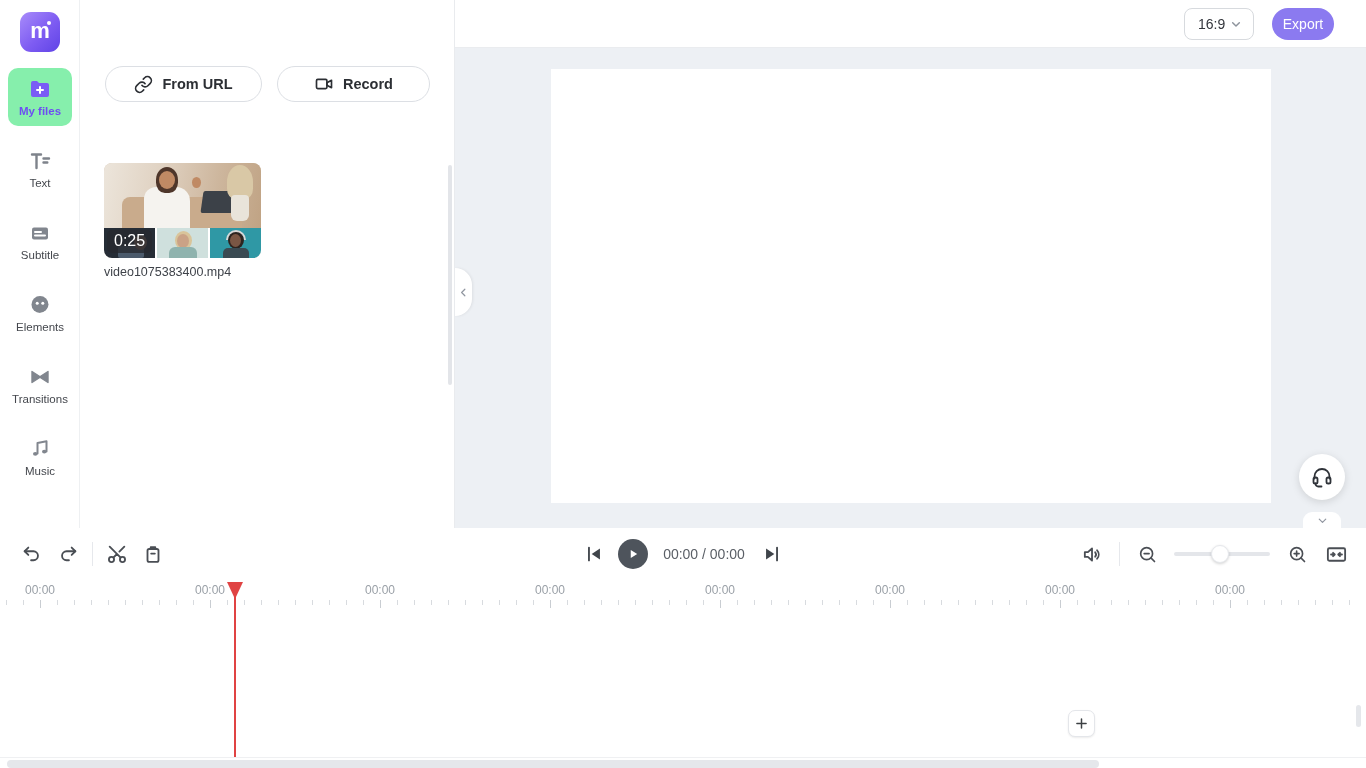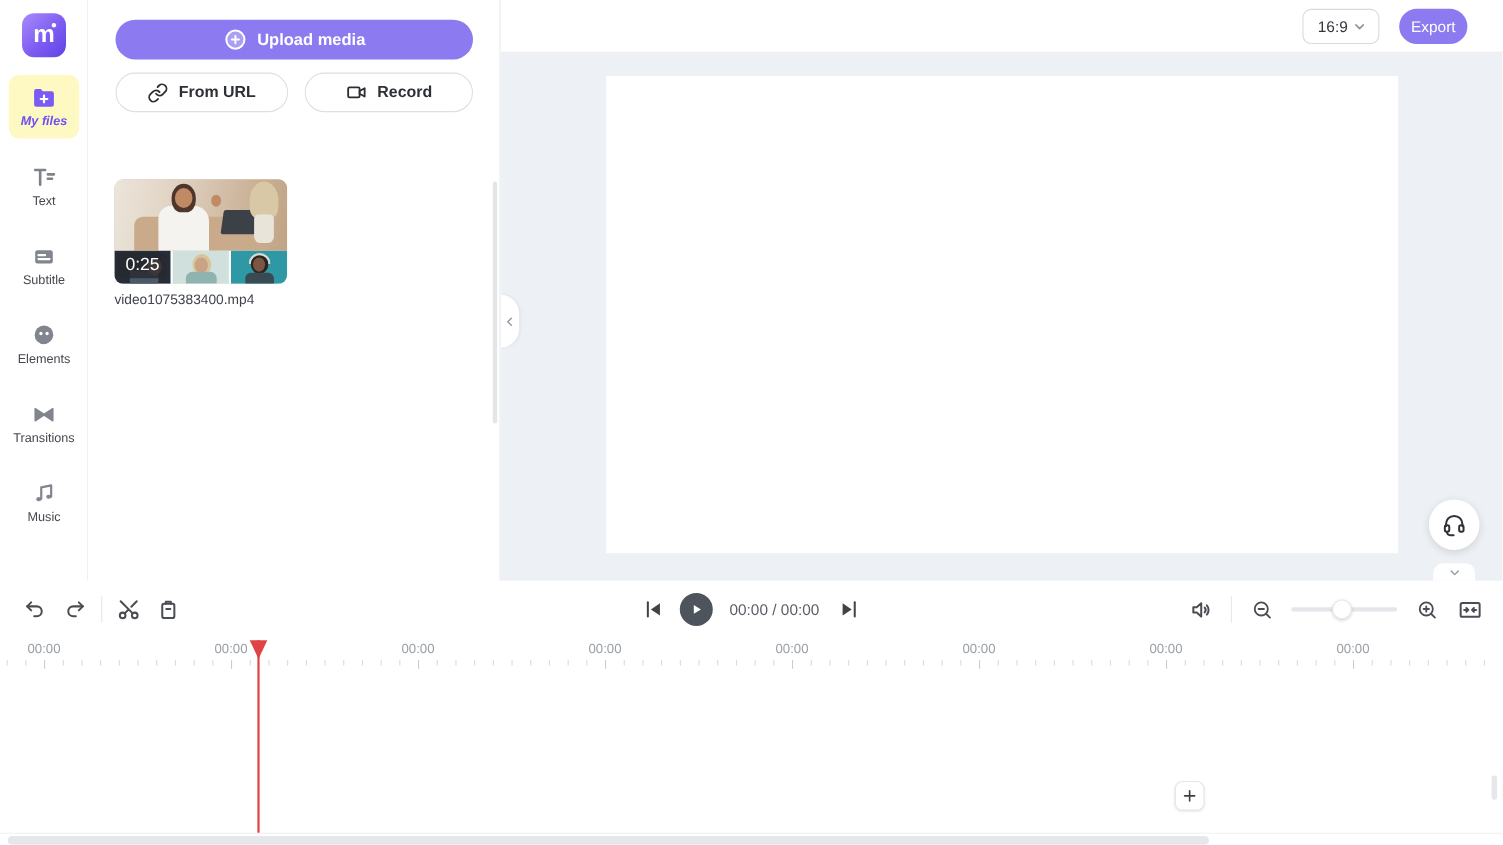--- a/index.html
+++ b/index.html
@@ -12,21 +12,21 @@
     background:#fff; border-right:1px solid #eef0f2; z-index:5; }
   .logo { position:absolute; left:20px; top:12px; width:40px; height:40px; border-radius:11px;
     background:linear-gradient(135deg,#a88cfa 0%,#7e5cf2 55%,#5f43e6 100%);
     color:#fff; font-weight:bold; font-size:22px; display:flex; align-items:center; justify-content:center; }
   .logo .m-letter { position:relative; top:-1px; }
   .logo .logo-dot { position:absolute; right:9px; top:9px; width:4px; height:4px; border-radius:50%; background:#fff; }
   .nav { position:absolute; left:0; top:68px; width:80px; display:flex; flex-direction:column; align-items:center; }
   .nav-item { width:64px; height:58px; margin-bottom:14px; border-radius:10px; display:flex;
     flex-direction:column; align-items:center; justify-content:center; gap:4px; cursor:pointer; color:#7e838b; }
   .nav-item .nav-label { font-size:11.5px; color:#44474d; }
-  .nav-item.active { background:#fef9c3; color:#6d4ef2;font-style:italic; }
+  .nav-item.active { background:#86efac; color:#6d4ef2; }
   .nav-item.active .nav-label { color:#6d4ef2; font-weight:bold; }
   .nav-icon { width:24px; height:24px; display:flex; align-items:center; justify-content:center; }
 
   
   .panel { position:absolute; left:80px; top:0; width:375px; height:528px; background:#fff;
     border-right:1px solid #e9ebee; z-index:4; }
   .upload-btn { position:absolute; left:25px; top:18px; width:325px; height:36px; border:none;
     border-radius:18px; background:#8b7af0; color:#fff; font-size:15px; font-weight:bold;
     display:flex; align-items:center; justify-content:center; gap:9px; cursor:pointer;
     font-family:inherit; }
@@ -198,29 +198,20 @@
               <ellipse cx="7.3" cy="16.8" rx="2.3" ry="1.9" fill="#81868e"></ellipse>
               <ellipse cx="16.3" cy="14.6" rx="2.3" ry="1.9" fill="#81868e"></ellipse>
             </svg>
         </span>
         <span class="nav-label">Music</span>
       </div>
     </nav>
   </aside>
 
   <section class="panel">
-    <button class="upload-btn">
-      <span>
-        <svg viewBox="0 0 24 24" width="22" height="22">
-            <circle cx="12" cy="12" r="9" fill="rgba(255,255,255,.28)" stroke="#fff" stroke-width="2"></circle>
-            <path d="M12 8.5v7M8.5 12h7" stroke="#fff" stroke-width="2" stroke-linecap="round"></path>
-          </svg>
-      </span>
-      <span>Upload media</span>
-    </button>
     <button class="pill-btn record-btn">
       <span>
         <svg viewBox="0 0 24 24" width="20" height="20" fill="none" stroke="#2c2f34" stroke-width="2" stroke-linejoin="round">
             <rect x="3" y="6.5" width="12.5" height="11" rx="1.5"></rect>
             <path d="M15.5 10.5 21 7.5v9l-5.5-3z"></path>
           </svg>
       </span>
       <span>Record</span>
     </button>
     <button class="pill-btn from-url-btn">

